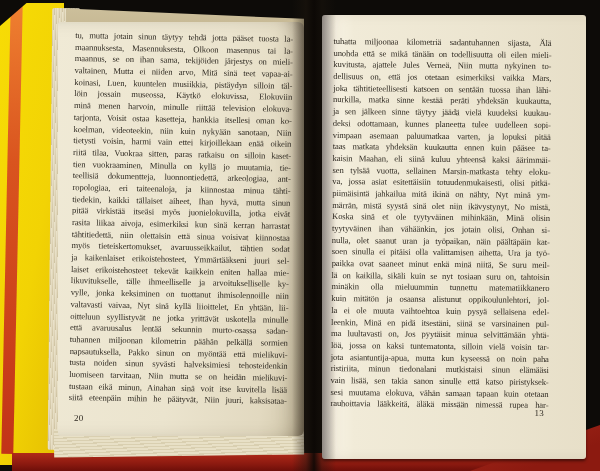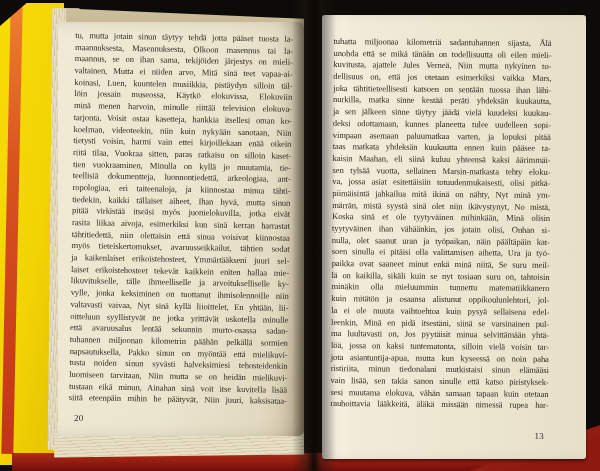--- a/index.html
+++ b/index.html
@@ -37,21 +37,21 @@
               background:linear-gradient(90deg,#ffffff 0%,#faf5e6 4%,var(--page-cream-right) 12%,#ece5d0 60%,#e7dfc8 100%);
               box-shadow:inset 14px 0 18px -10px rgba(70,50,30,.35), 0 2px 3px rgba(0,0,0,.5);}
   
   .text-block{position:absolute;z-index:10;width:218px;color:var(--text-ink);
               font-size:8.6px;letter-spacing:-0.1px;word-spacing:-0.3px;}
   .text-block.left{left:72px;top:32px;transform:rotate(1deg);}
   .text-block.right{left:332px;top:37px;transform:rotate(0.5deg);}
   .line{height:11.7px;line-height:11.7px;text-align:justify;text-align-last:justify;white-space:normal;}
   .pageno{position:absolute;z-index:10;color:var(--text-ink);font-size:9px;letter-spacing:0.3px;}
   .pageno.left{left:74px;top:413px;}
-  .pageno.right{left:332px;top:431px;width:218px;text-align:right;padding-right:6px;box-sizing:border-box;}
+  .pageno.right{left:332px;top:408px;width:218px;text-align:right;padding-right:6px;box-sizing:border-box;}
   
   .gutter{position:absolute;left:292px;top:0;width:44px;height:471px;z-index:40;pointer-events:none;
           background:linear-gradient(90deg,rgba(30,22,14,0) 0%,rgba(30,22,14,.5) 32%,
                      rgba(12,8,5,.92) 50%,rgba(30,22,14,.38) 68%,rgba(30,22,14,0) 100%);}
 </style>
 </head>
 <body>
 
 <div class="scene">
   <div class="endpaper"></div>

